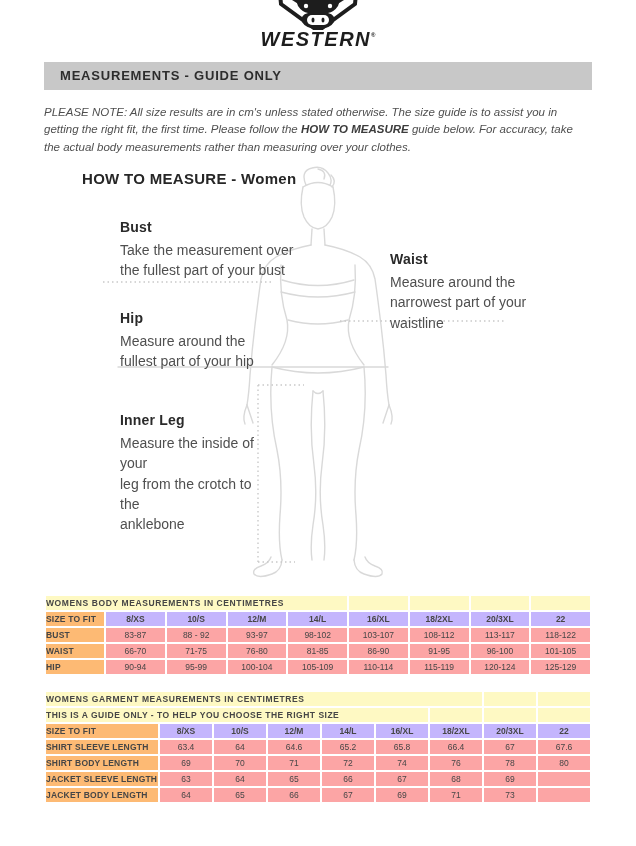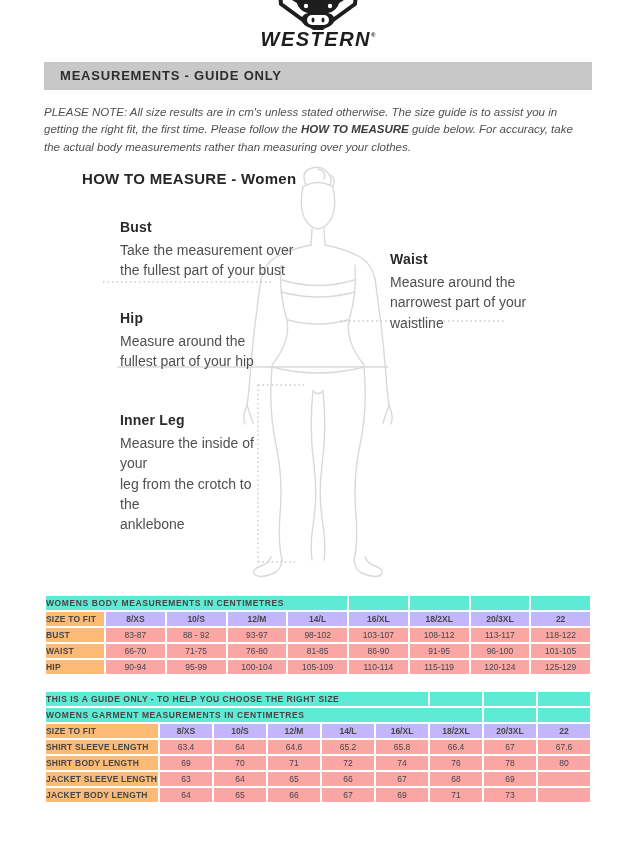--- a/index.html
+++ b/index.html
@@ -38,21 +38,21 @@
   #mp-inner { left:120px; top:247px; width:150px; }
 
   
   table.meas { position:absolute; left:44px; width:548px; border-collapse:separate;
                border-spacing:2px; table-layout:fixed; }
   #body-table { top:594px; }
   #garment-table { top:690px; }
   #body-table col.c-label { width:58px; }
   #garment-table col.c-label { width:112px; }
   table.meas td { height:11px; font-size:8.5px; padding:2px 0; color:#464646; vertical-align:middle; }
-  td.blk { background:#5eead4; color:#ffffff; font-weight:bold; }
+  td.blk { background:#fef9c3; color:#ffffff; font-weight:bold; }
   td.ttl { font-size:9.5px; letter-spacing:0.6px; padding:3px 7px; }
   td.sub { font-size:8.5px; letter-spacing:0.5px; padding:2px 7px; }
   td.lab { background:#fdba74; font-weight:bold; color:#3a3a3a; padding-left:7px; font-size:8px; letter-spacing:0.2px; }
   td.hd  { background:#c4b5fd; font-weight:bold; color:#3a3a3a; }
   td.ctr { text-align:center; }
   td.val { background:#fca5a5; }
 </style>
 </head>
 <body>
 
@@ -233,27 +233,27 @@
         <col>
         <col>
         <col>
         <col>
         <col>
         <col>
         <col>
       </colgroup>
       <tbody>
         <tr>
+          <td class="blk ttl" colspan="7">WOMENS GARMENT MEASUREMENTS IN CENTIMETRES</td>
+          <td class="blk"></td>
+          <td class="blk"></td>
+        </tr>
+        <tr>
           <td class="blk sub" colspan="6">THIS IS A GUIDE ONLY - TO HELP YOU CHOOSE THE RIGHT SIZE</td>
           <td class="blk"></td>
-          <td class="blk"></td>
-          <td class="blk"></td>
-        </tr>
-        <tr>
-          <td class="blk ttl" colspan="7">WOMENS GARMENT MEASUREMENTS IN CENTIMETRES</td>
           <td class="blk"></td>
           <td class="blk"></td>
         </tr>
         <tr>
           <td class="lab">SIZE TO FIT</td>
           <td class="hd ctr">8/XS</td>
           <td class="hd ctr">10/S</td>
           <td class="hd ctr">12/M</td>
           <td class="hd ctr">14/L</td>
           <td class="hd ctr">16/XL</td>

